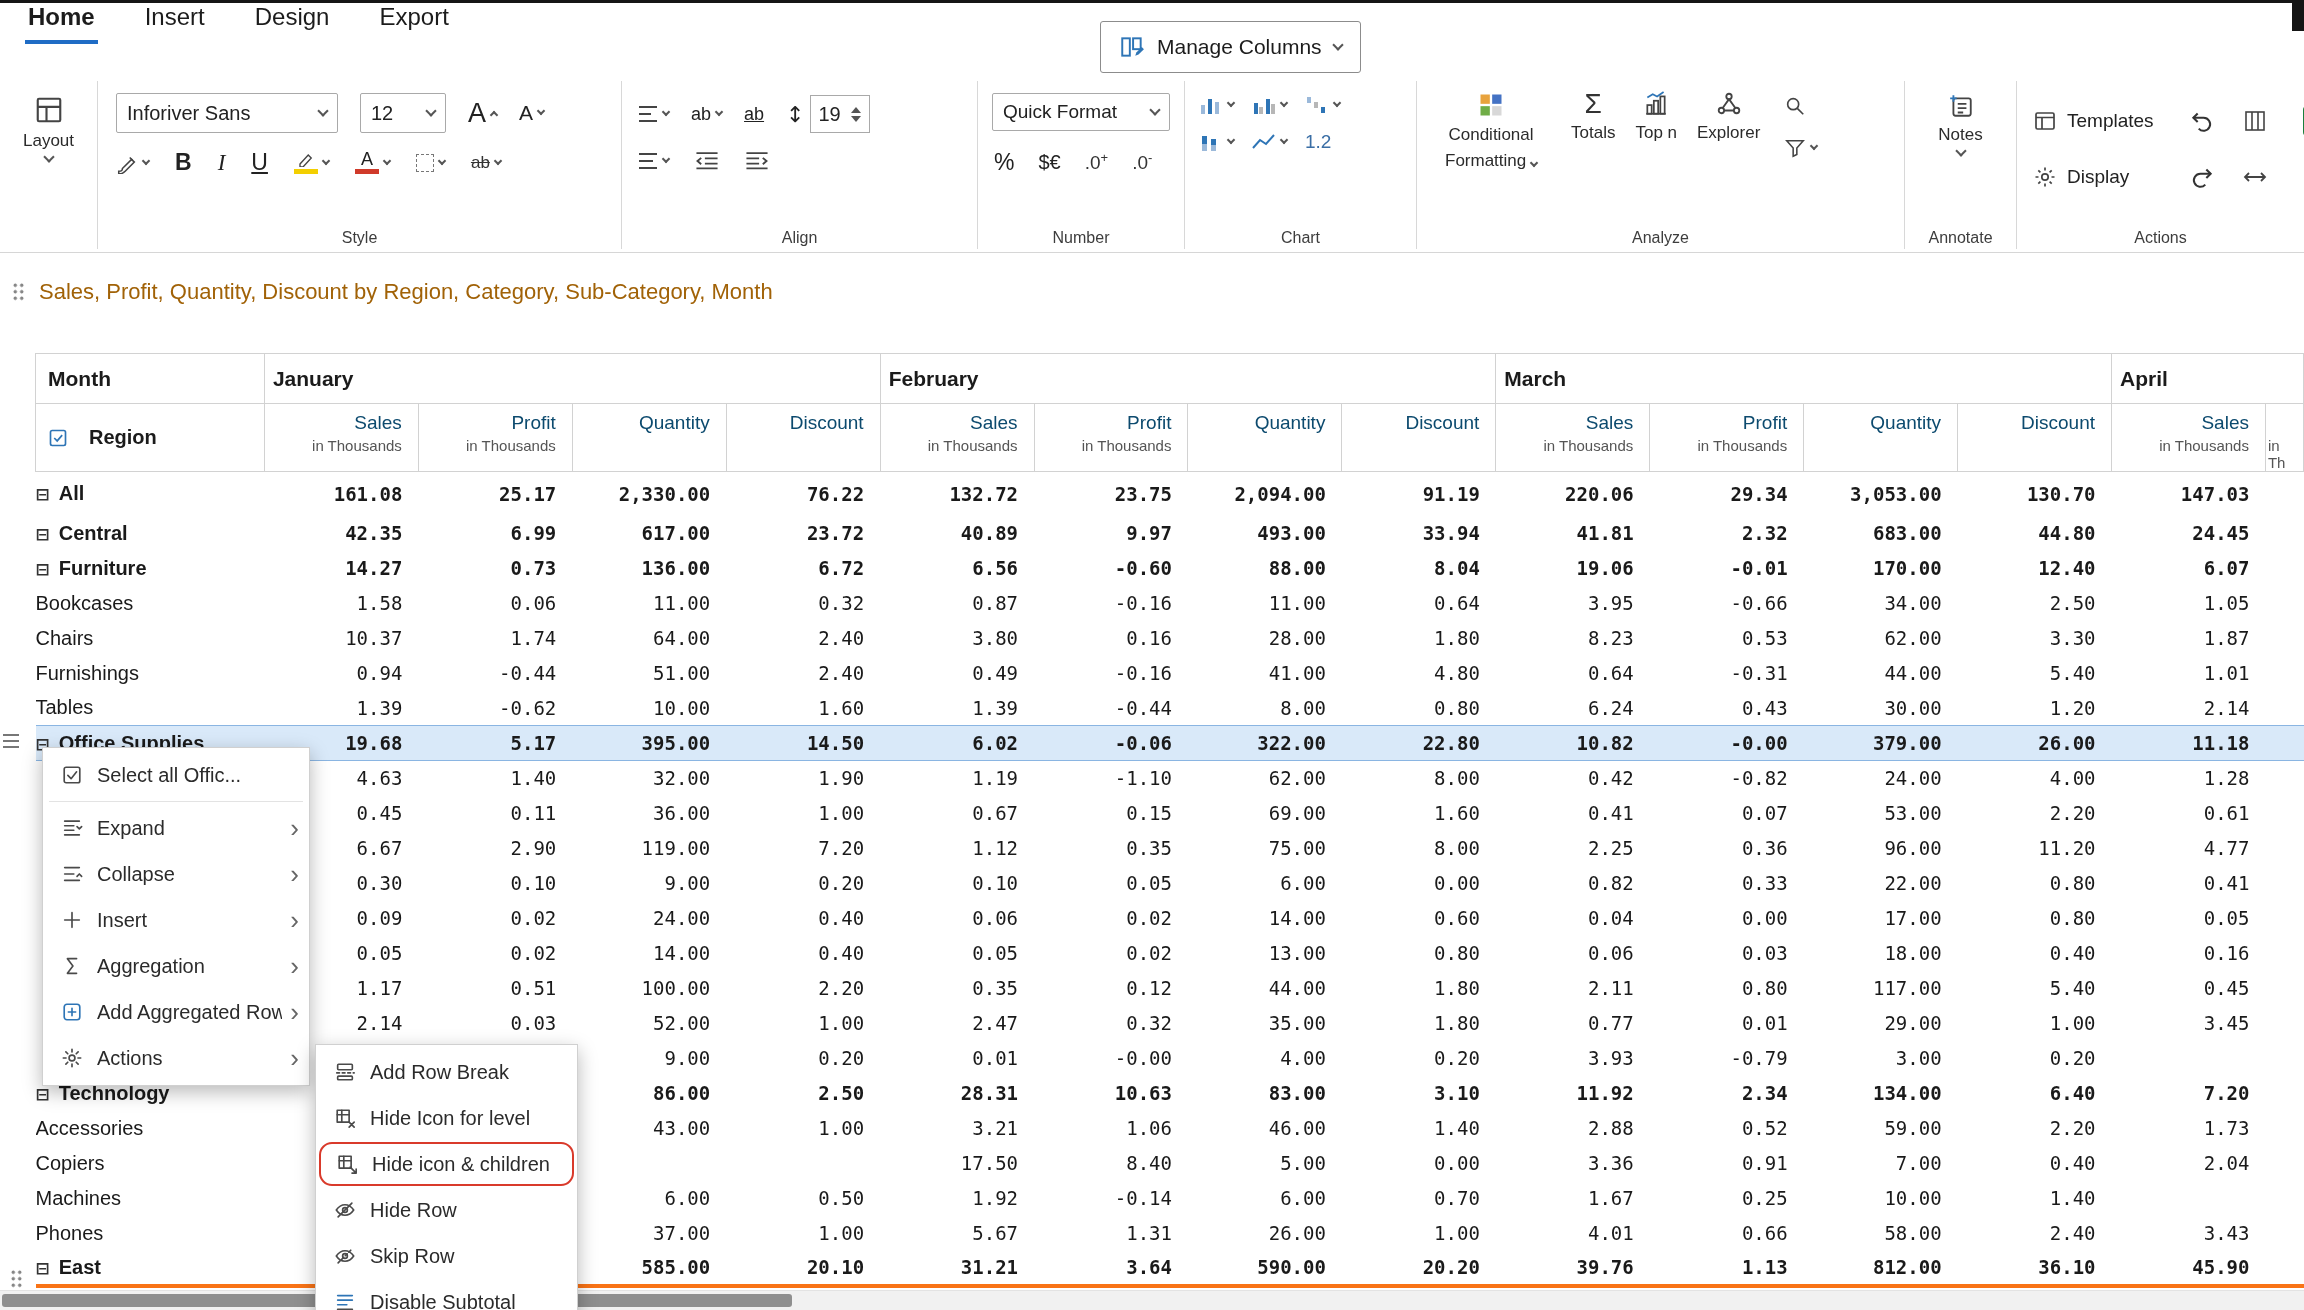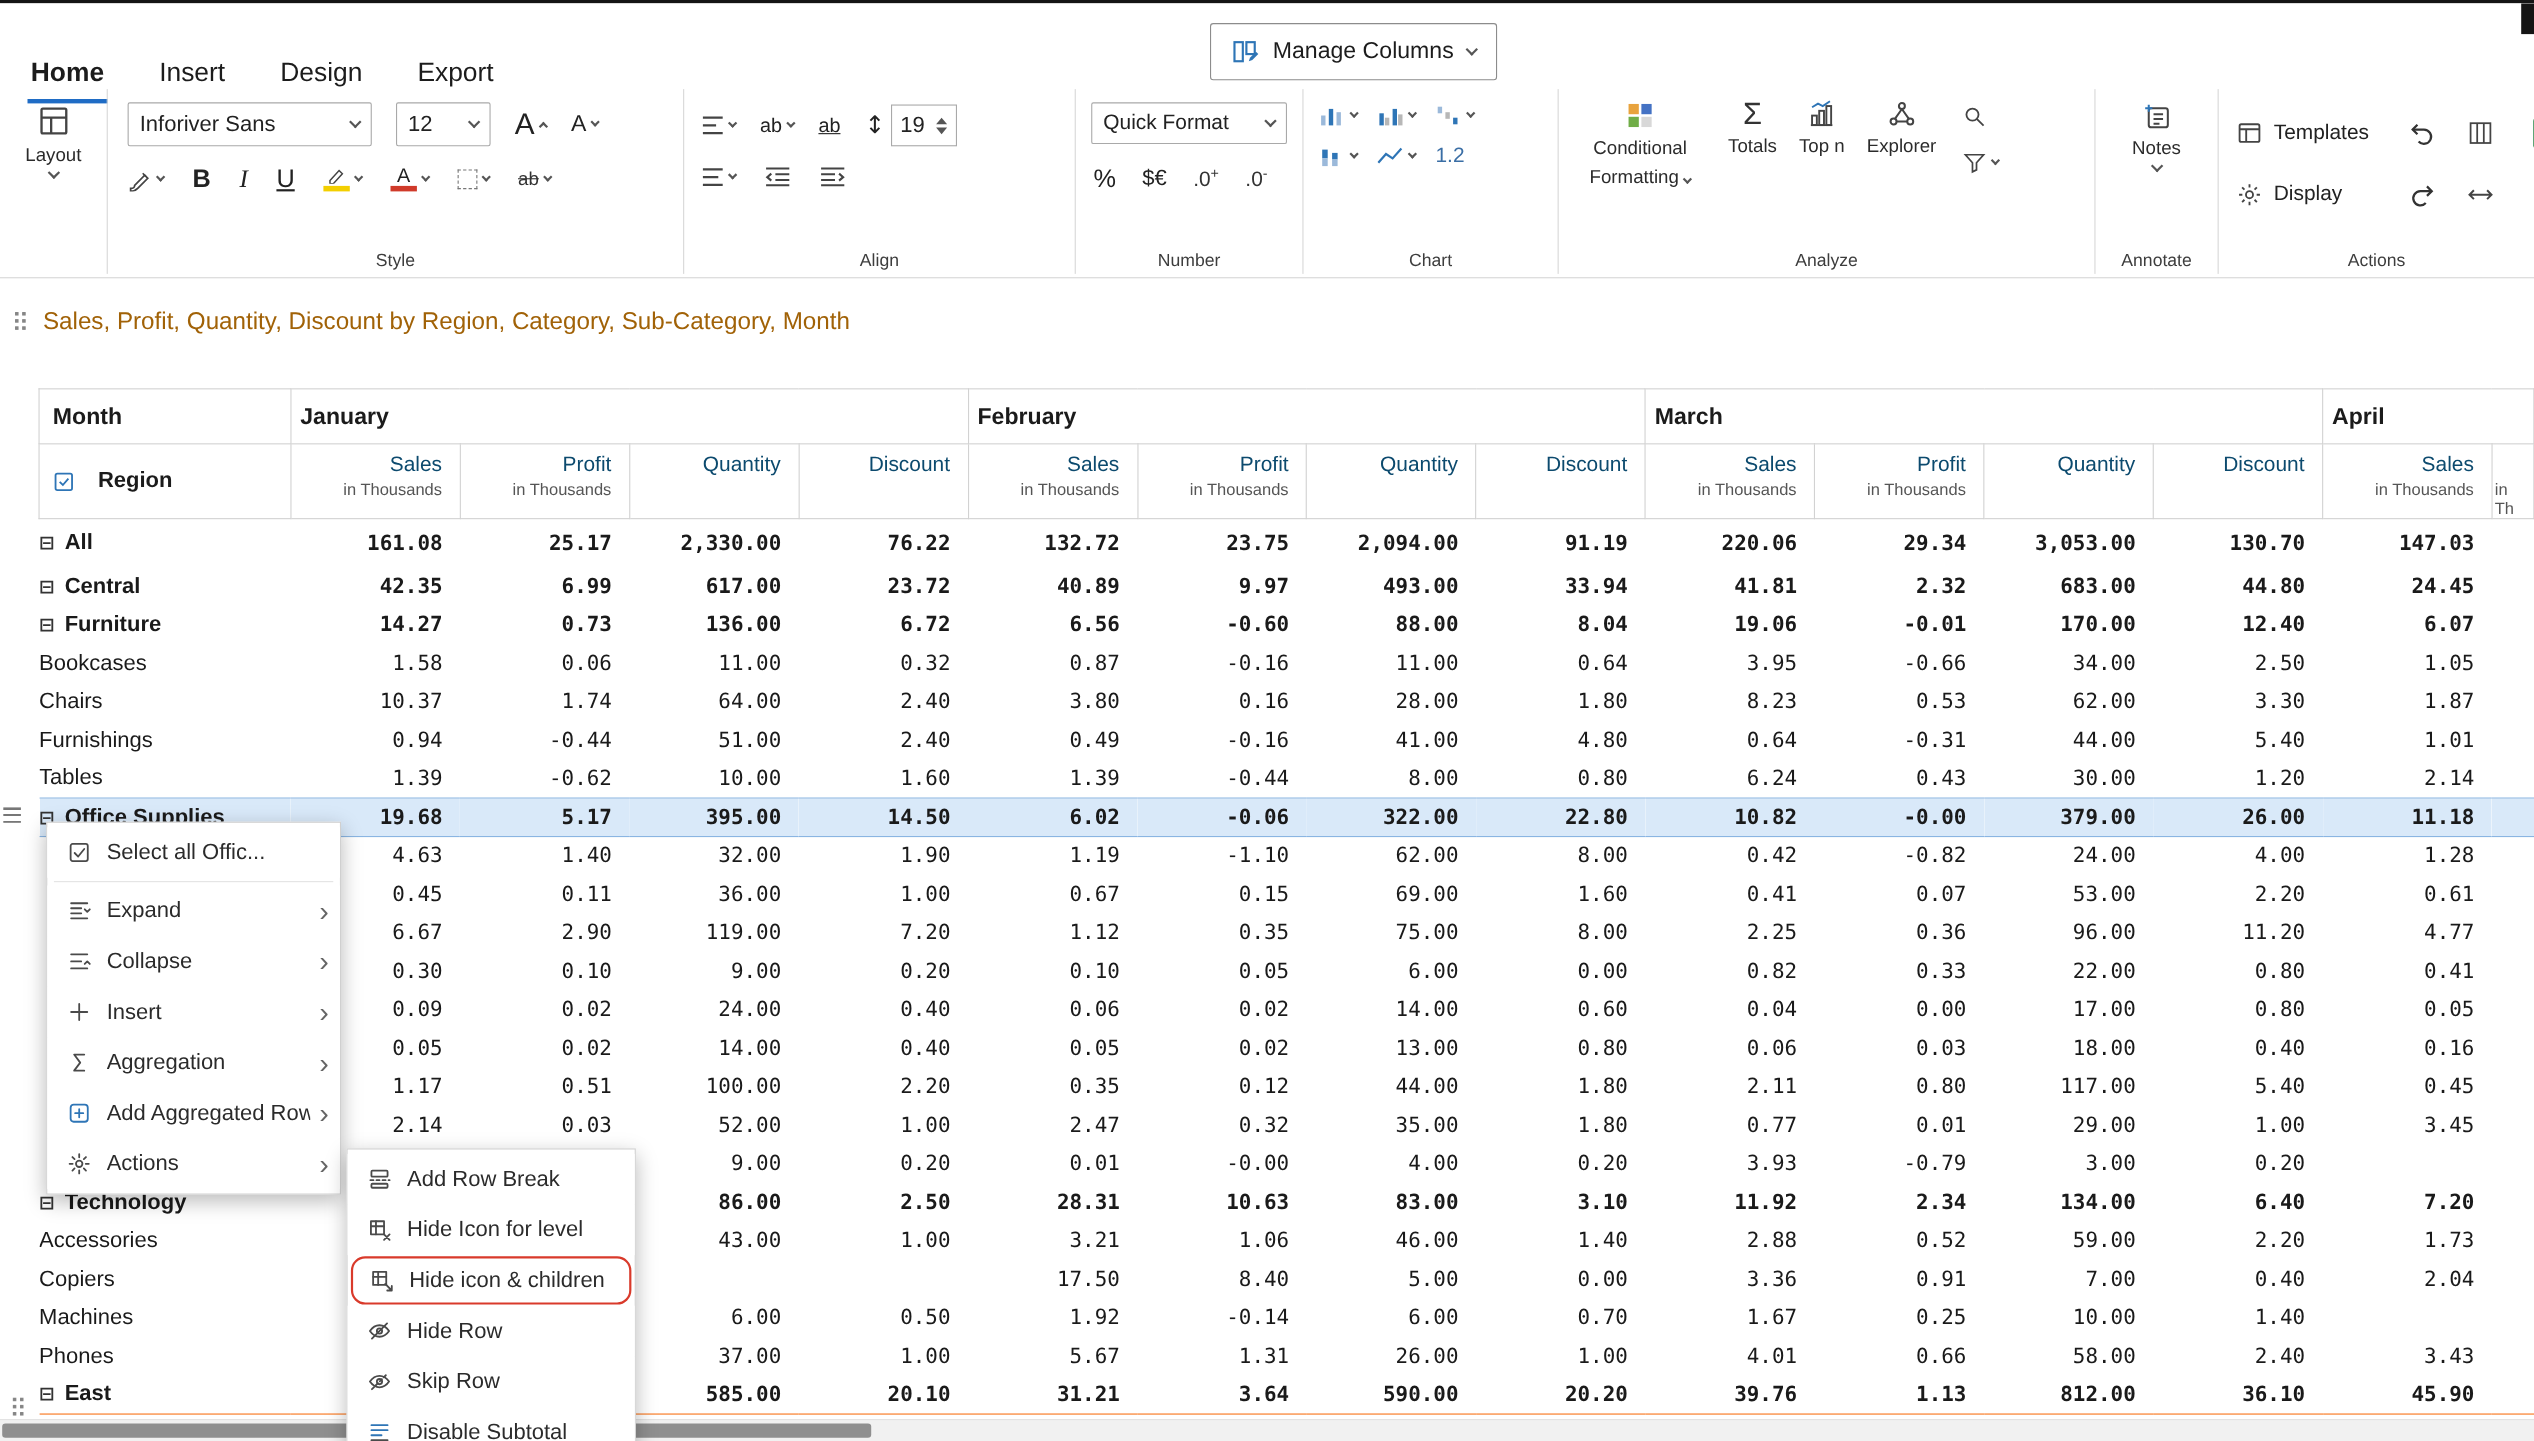--- a/index.html
+++ b/index.html
@@ -4,21 +4,21 @@
 <style>
 *{margin:0;padding:0;box-sizing:border-box}
 html,body{width:2304px;height:1310px}
 body{position:relative;overflow:hidden;background:#fff;color:#222;
      font-family:"Liberation Sans",sans-serif;border-top:3px solid #151515}
 .uni{font-family:"DejaVu Sans",sans-serif}
 .corner-notch{position:absolute;top:0;right:0;width:12px;height:28px;background:#151515;z-index:80}
 
 
 .ribbon{position:absolute;top:0;left:0;width:2304px;height:250px;background:#fff;border-bottom:1px solid #d6d6d6}
-.tabrow{height:78px;display:flex;align-items:flex-end;padding-left:28px;gap:50px;position:relative}
+.tabrow{height:78px;display:flex;align-items:flex-start;padding-left:28px;gap:50px;position:relative}
 .tab{font-size:24px;color:#1c1c1c;cursor:pointer}
 .tab.active{font-weight:bold;position:relative}
 .tab.active::after{content:"";position:absolute;left:-3px;right:-3px;bottom:-13px;height:4px;background:#1f6cc5}
 .managecols{position:absolute;left:1100px;top:18px;height:52px;display:flex;align-items:center;gap:12px;
   padding:0 18px;border:1px solid #8c8c8c;border-radius:3px;background:#fff;font-size:21px;color:#1c1c1c;cursor:pointer}
 .groups{display:flex;height:172px}
 .rgroup{position:relative;border-right:1px solid #d8d8d8;height:168px}
 .rgroup:last-child{border-right:none}
 .rlabel{position:absolute;bottom:2px;left:0;right:0;text-align:center;font-size:16px;color:#3d3d3d}
 .rrow{display:flex;align-items:center}
@@ -68,21 +68,21 @@
 .mname{font-size:19px;color:#0c4a6e}
 .msub{font-size:15px;color:#555;margin-top:3px}
 th.regionth{text-align:left;padding:0 12px;font-size:20px;font-weight:bold;color:#1b1b1b}
 .regioninner{display:flex;align-items:center;gap:21px}
 .pivot td{height:35px;padding:0 16px 0 0;font-family:"DejaVu Sans Mono",monospace;font-size:19px;
   text-align:right;white-space:nowrap;overflow:hidden;color:#1a1a1a}
 td.lbl{font-family:"Liberation Sans",sans-serif;text-align:left;padding-right:4px;font-size:20px}
 tr.bold td{font-weight:bold}
 tr.rowAll td{height:44px}
 tr.hl td{background:#d9e9f9;border-top:1px solid #8ab5e2;border-bottom:1px solid #8ab5e2}
-tr.lastrow td{border-bottom:1px solid #f97316}
+tr.lastrow td{border-bottom:4px solid #f97316}
 .exp{font-size:17px;color:#333;margin-right:9px}
 .lvl0{padding-left:12px}.lvl1{padding-left:38px}.lvl2{padding-left:68px}
 
 
 .menu{position:absolute;background:#fff;border:1px solid #d0d0d0;box-shadow:0 6px 18px rgba(0,0,0,.28);z-index:50;padding:4px 0}
 #ctxMenu{left:42px;top:744px;width:268px}
 #subMenu{left:315px;top:1041px;width:263px;height:300px}
 .mitem{display:flex;align-items:center;height:46px;padding:0 10px 0 14px;font-size:20px;color:#2b2b2b;cursor:pointer;background:#fff}
 .mico{width:30px;display:flex;justify-content:center;align-items:center;margin-right:10px;flex:0 0 30px}
 .mlabel{flex:1;white-space:nowrap;overflow:hidden}

